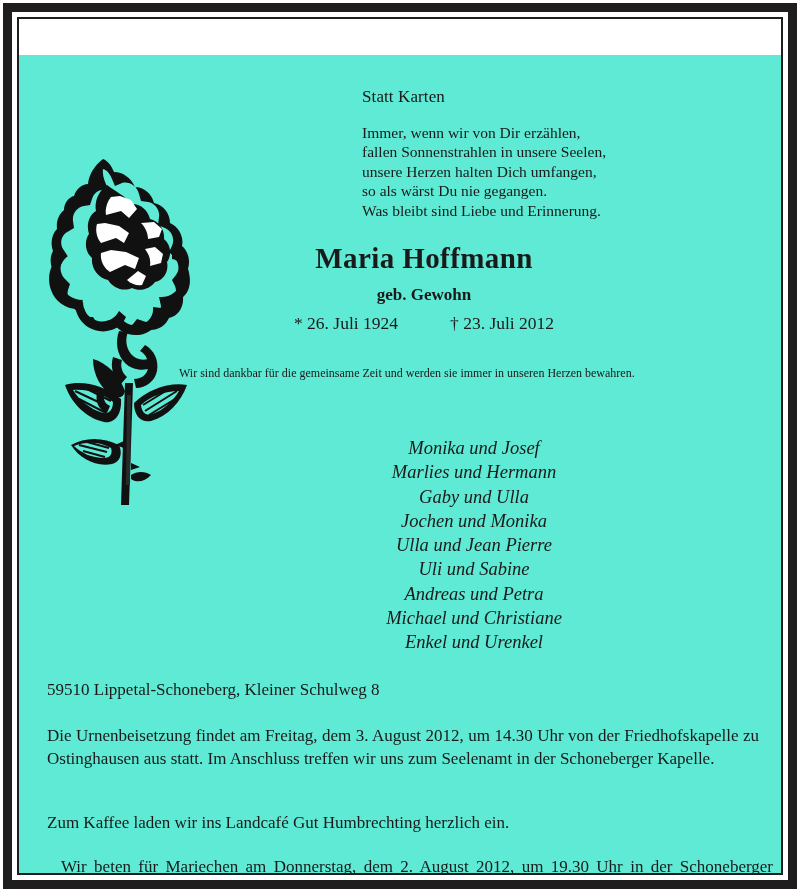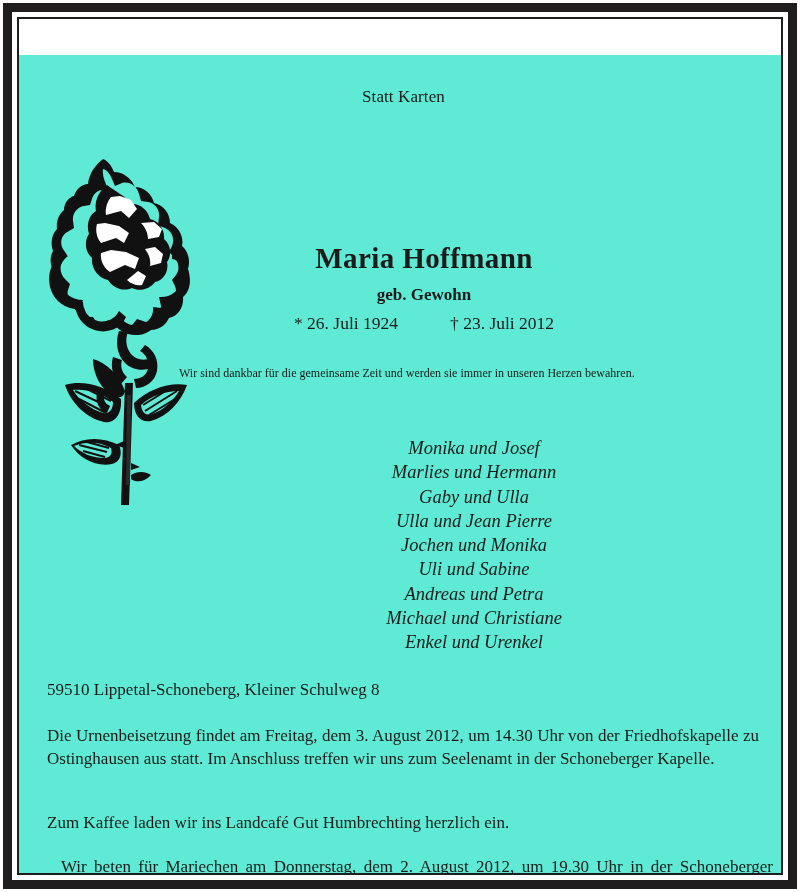--- a/index.html
+++ b/index.html
@@ -259,38 +259,43 @@
                    C46 296 59 297 70 303 Z"></path>
           <path d="M66 307 L38 300 M64 312 L42 306 M68 303 L46 297" stroke="#111111" stroke-width="2" fill="none"></path>
 
           <path d="M90 330 C96 326 104 326 110 330 C104 337 95 338 90 334 Z"></path>
         </g>
       </svg>
     </div>
 
     <div class="statt-karten">Statt Karten</div>
 
+    <div class="verse">Immer, wenn wir von Dir erzählen,
+fallen Sonnenstrahlen in unsere Seelen,
+unsere Herzen halten Dich umfangen,
+so als wärst Du nie gegangen.
+Was bleibt sind Liebe und Erinnerung.</div>
 
     <div class="name-block">
       <div class="deceased-name">Maria Hoffmann</div>
       <div class="maiden-name">geb. Gewohn</div>
       <div class="dates">
         <span class="birth">* 26. Juli 1924</span>
         <span class="death">† 23. Juli 2012</span>
       </div>
     </div>
 
     <div class="gratitude justify-last-left">Wir sind dankbar für die gemeinsame Zeit und werden sie immer in unseren Herzen bewahren.</div>
 
     <div class="family-list">
       <div class="family-member">Monika und Josef</div>
       <div class="family-member">Marlies und Hermann</div>
       <div class="family-member">Gaby und Ulla</div>
+      <div class="family-member">Jochen und Monika</div>
       <div class="family-member">Ulla und Jean Pierre</div>
-      <div class="family-member">Jochen und Monika</div>
       <div class="family-member">Uli und Sabine</div>
       <div class="family-member">Andreas und Petra</div>
       <div class="family-member">Michael und Christiane</div>
       <div class="family-member">Enkel und Urenkel</div>
     </div>
 
     <div class="address">59510 Lippetal-Schoneberg, Kleiner Schulweg 8</div>
 
     <div class="funeral justify-last-left">Die Urnenbeisetzung findet am Freitag, dem 3. August 2012, um 14.30 Uhr von der Friedhofskapelle zu Ostinghausen aus statt. Im Anschluss treffen wir uns zum Seelenamt in der Schoneberger Kapelle.</div>
 

